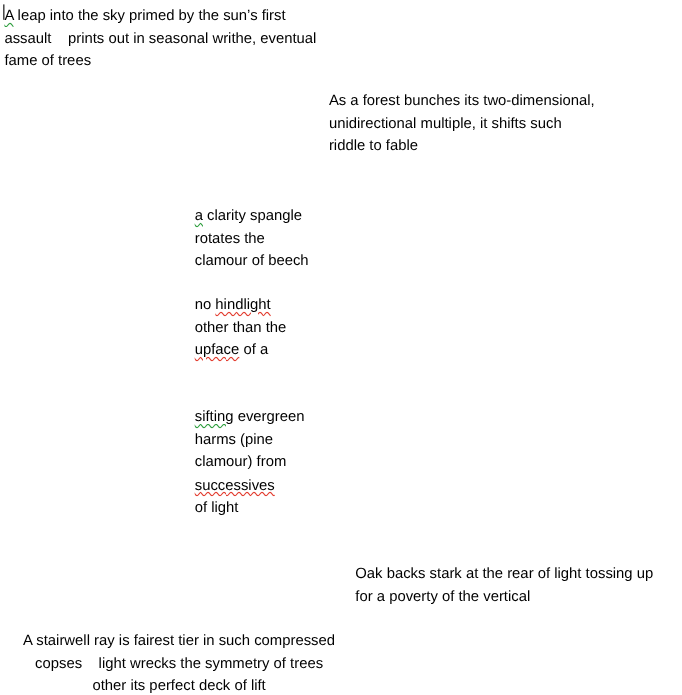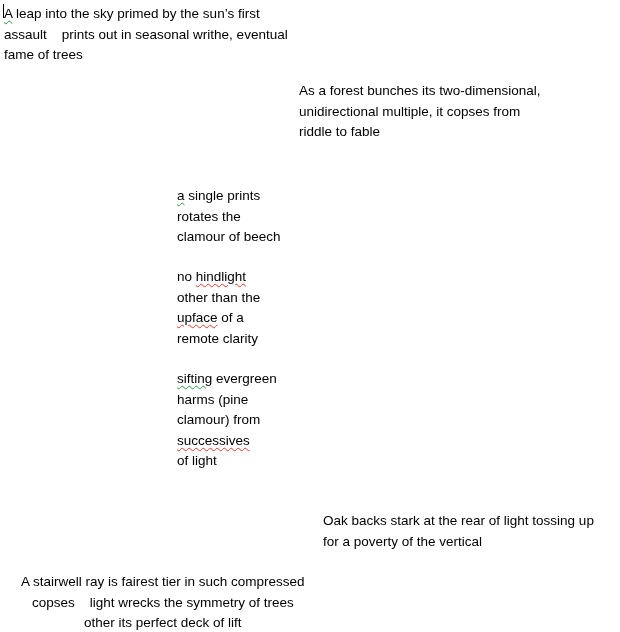--- a/index.html
+++ b/index.html
@@ -56,20 +56,20 @@
     text-underline-offset: 2px;
   }
 </style>
 </head>
 <body>
 
 <div class="page">
   <div class="caret"></div>
   <div id="stanza-container">
       <div class="stanza" style="left: 4px; top: 4px;"><span class="line"><span class="sp-green">A</span><span> leap into the sky primed by the sun’s first</span></span><span class="line"><span>assault    prints out in seasonal writhe, eventual</span></span><span class="line"><span>fame of trees</span></span></div>
-      <div class="stanza" style="left: 299px; top: 81px;"><span class="line"><span>As a forest bunches its two-dimensional,</span></span><span class="line"><span>unidirectional multiple, it copses from</span></span><span class="line"><span>riddle to fable</span></span></div>
-      <div class="stanza" style="left: 177px; top: 186px;"><span class="line"><span class="sp-green">a</span><span> single prints</span></span><span class="line"><span>rotates the</span></span><span class="line"><span>clamour of beech</span></span></div>
-      <div class="stanza" style="left: 177px; top: 267px;"><span class="line"><span>no </span><span class="sp-red">hindlight</span></span><span class="line"><span>other than the</span></span><span class="line"><span class="sp-red">upface</span><span> of a</span></span><span class="line"><span>remote clarity</span></span></div>
+      <div class="stanza" style="left: 299px; top: 81px;"><span class="line"><span>As a forest bunches its two-dimensional,</span></span><span class="line"><span>unidirectional multiple, it shifts such</span></span><span class="line"><span>riddle to fable</span></span></div>
+      <div class="stanza" style="left: 177px; top: 186px;"><span class="line"><span class="sp-green">a</span><span> clarity spangle</span></span><span class="line"><span>rotates the</span></span><span class="line"><span>clamour of beech</span></span></div>
+      <div class="stanza" style="left: 177px; top: 267px;"><span class="line"><span>no </span><span class="sp-red">hindlight</span></span><span class="line"><span>other than the</span></span><span class="line"><span class="sp-red">upface</span><span> of a</span></span></div>
       <div class="stanza" style="left: 177px; top: 369px;"><span class="line"><span class="sp-green">sifting</span><span> evergreen</span></span><span class="line"><span>harms (pine</span></span><span class="line"><span>clamour) from</span></span><span class="line"><span class="sp-red">successives</span></span><span class="line"><span>of light</span></span></div>
       <div class="stanza" style="left: 299px; top: 511px; margin-left: 24px;"><span class="line"><span>Oak backs stark at the rear of light tossing up</span></span><span class="line"><span>for a poverty of the vertical</span></span></div>
       <div class="stanza" style="left: 21px; top: 572px; text-align: center;"><span class="line"><span>A stairwell ray is fairest tier in such compressed</span></span><span class="line"><span>copses    light wrecks the symmetry of trees</span></span><span class="line"><span>other its perfect deck of lift</span></span></div>
     </div>
 </div>
 
 </body></html>

